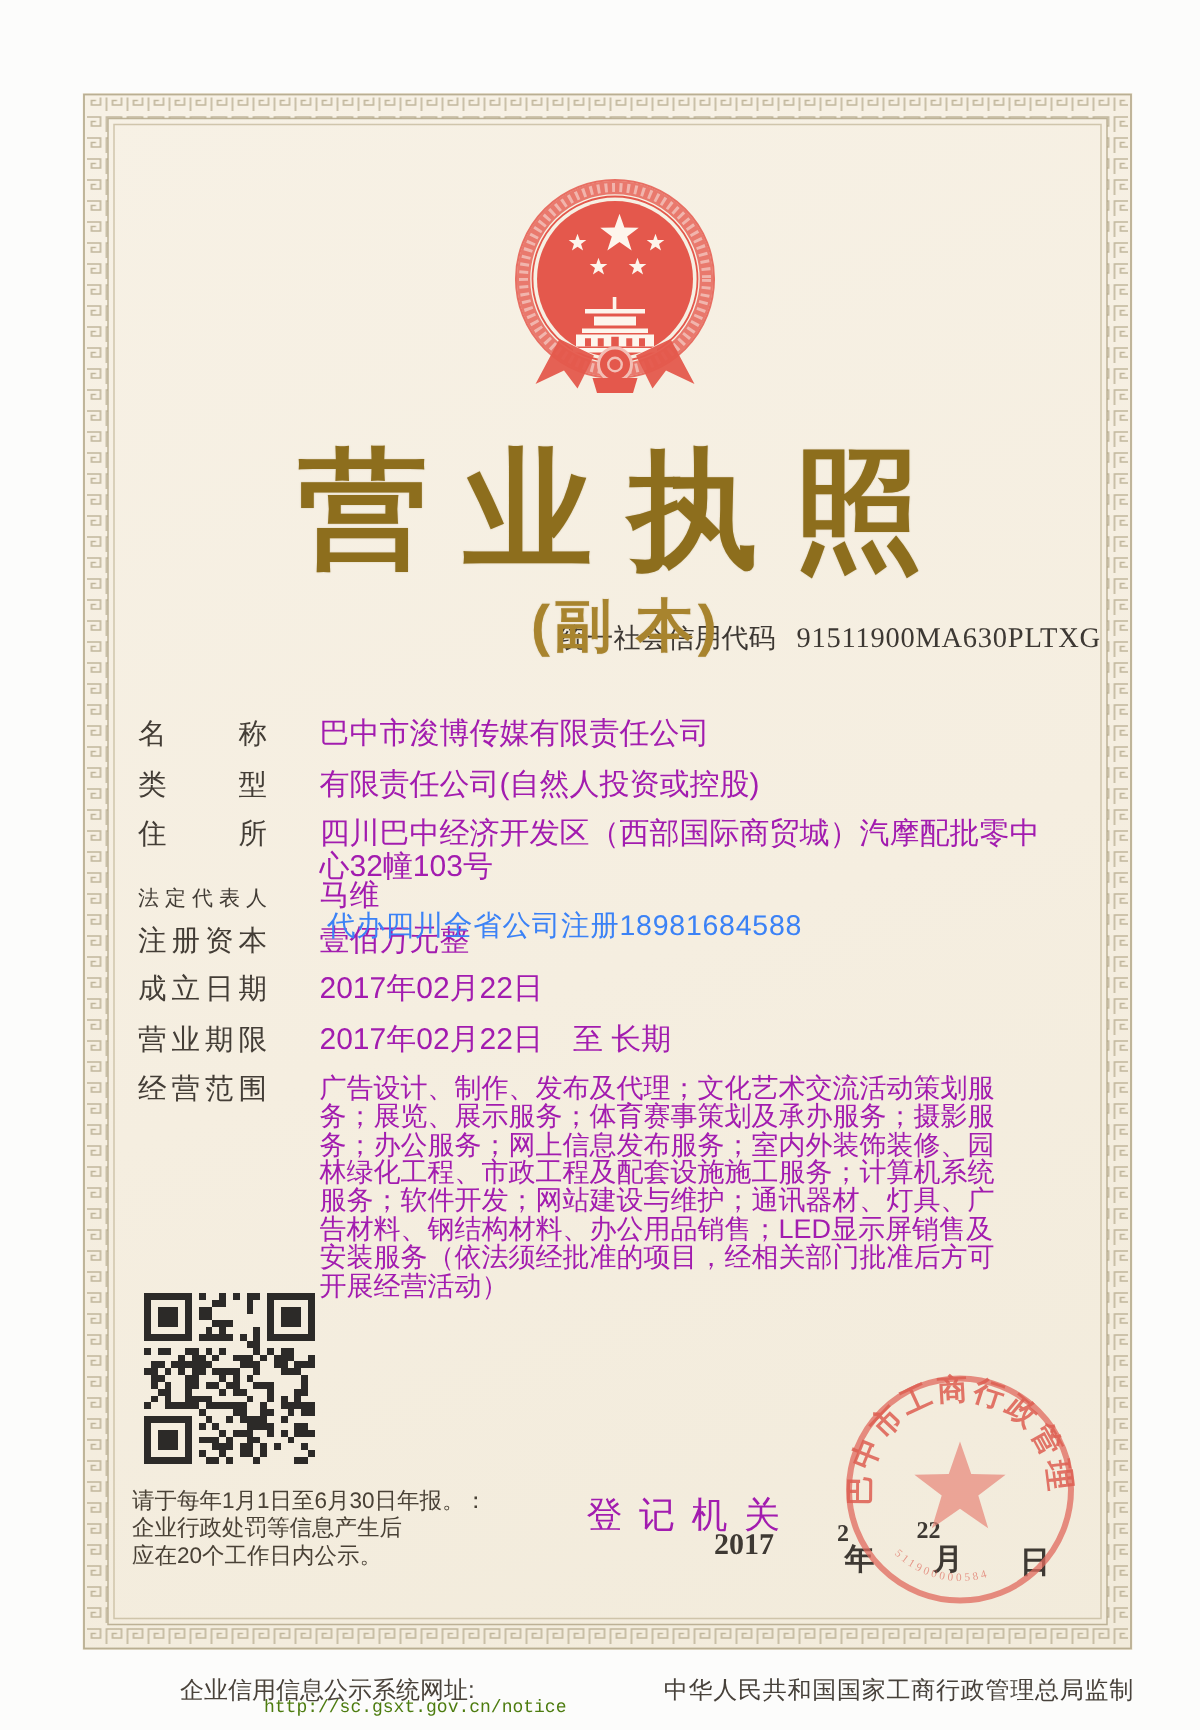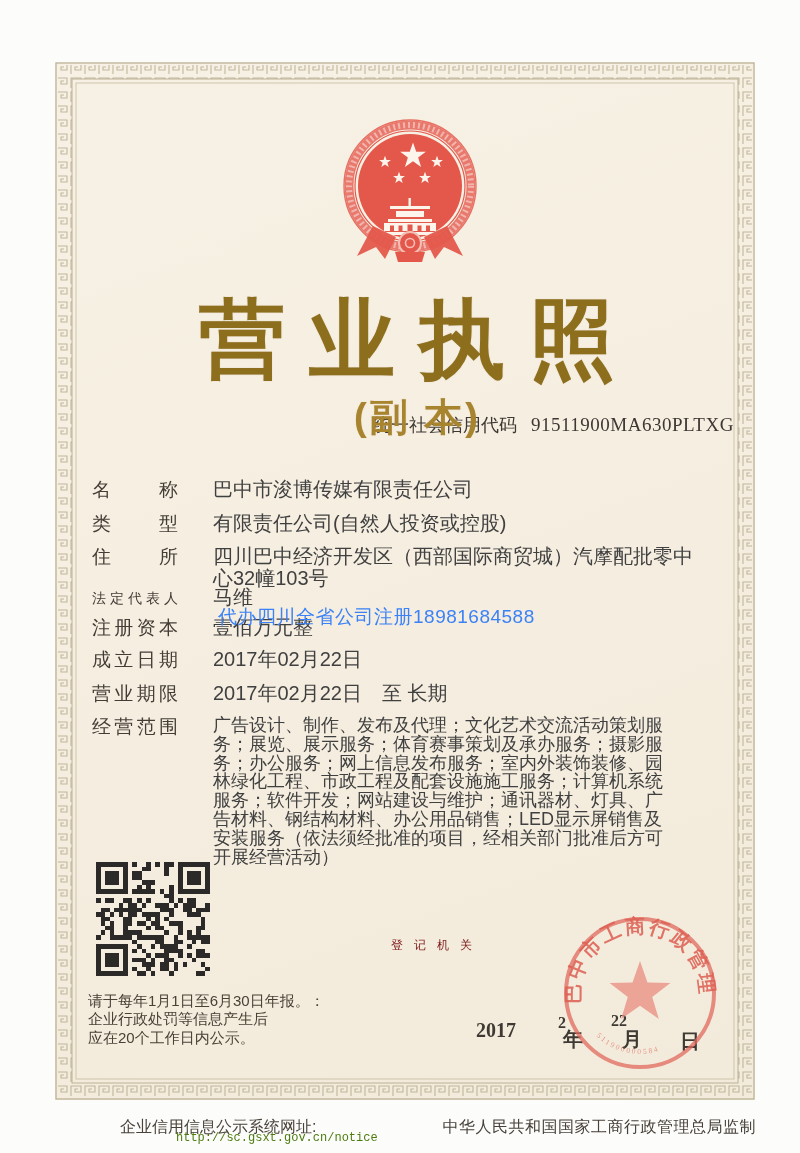--- a/index.html
+++ b/index.html
@@ -28,32 +28,32 @@
     text-shadow:0 0 1px rgba(140,105,35,.3);
   }
   .code-line { position:absolute; left:373px; top:413px; font-size:18px; color:#3d3833; white-space:nowrap; z-index:2; }
   .code-line .code { font-family:"Liberation Serif","DejaVu Serif",serif; font-size:19px; margin-left:14px; letter-spacing:.5px; }
   .row { position:absolute; left:0; width:800px; }
   .flabel {
     position:absolute; left:92px; width:86px; font-size:19px; line-height:22px;
     color:#433d36; text-align:justify; text-align-last:justify; font-weight:500;
   }
   .flabel.long { font-size:14px; }
-  .fvalue { position:absolute; left:213px; width:486px; font-size:20px; line-height:21.5px; color:#404040; }
+  .fvalue { position:absolute; left:213px; width:486px; font-size:20px; line-height:21.5px; color:#a21caf; }
   .row-scope .fvalue { width:462px; font-size:18px; line-height:18.8px; }
   .row-name   { top:479px; } .row-type { top:513px; } .row-address { top:546px; }
   .row-legal  { top:587px; } .row-capital { top:617px; } .row-established { top:649px; }
   .row-term   { top:683px; } .row-scope { top:716px; }
   .watermark {
     position:absolute; left:218px; top:604px; font-size:19px; color:#3b82f6;
     white-space:nowrap; z-index:6; letter-spacing:0.5px;
   }
   .qr { position:absolute; left:96px; top:862px; width:114px; height:114px; }
   .note { position:absolute; left:88px; top:992px; font-size:15px; line-height:18.3px; color:#494136; z-index:2; }
-  .authority { position:absolute; left:391px; top:937px; font-size:12px; letter-spacing:11px; color:#7f1d1d; }
+  .authority { position:absolute; left:391px; top:994px; font-size:24px; letter-spacing:11px; color:#a21caf; }
   .seal { position:absolute; left:552px; top:905px; width:176px; height:176px; z-index:5; }
   .dt { position:absolute; color:#3e3933; z-index:2;font-weight:bold; }
   .dt-num { font-family:"Liberation Serif","DejaVu Serif",serif; }
   .d-year  { left:476px; top:1019px; font-size:20px; }
   .d-m-num { left:558px; top:1014px; font-size:16px; }
   .d-y-ch  { left:563px; top:1026px; font-size:20px; }
   .d-d-num { left:611px; top:1012px; font-size:16px;text-align:center; }
   .d-m-ch  { left:622px; top:1026px; font-size:20px; }
   .d-d-ch  { left:680px; top:1028px; font-size:20px; }
   .f-url { position:absolute; left:176px; top:1131px; font-family:"Liberation Mono","DejaVu Sans Mono",monospace; font-size:12px; color:#4d7c0f; }

